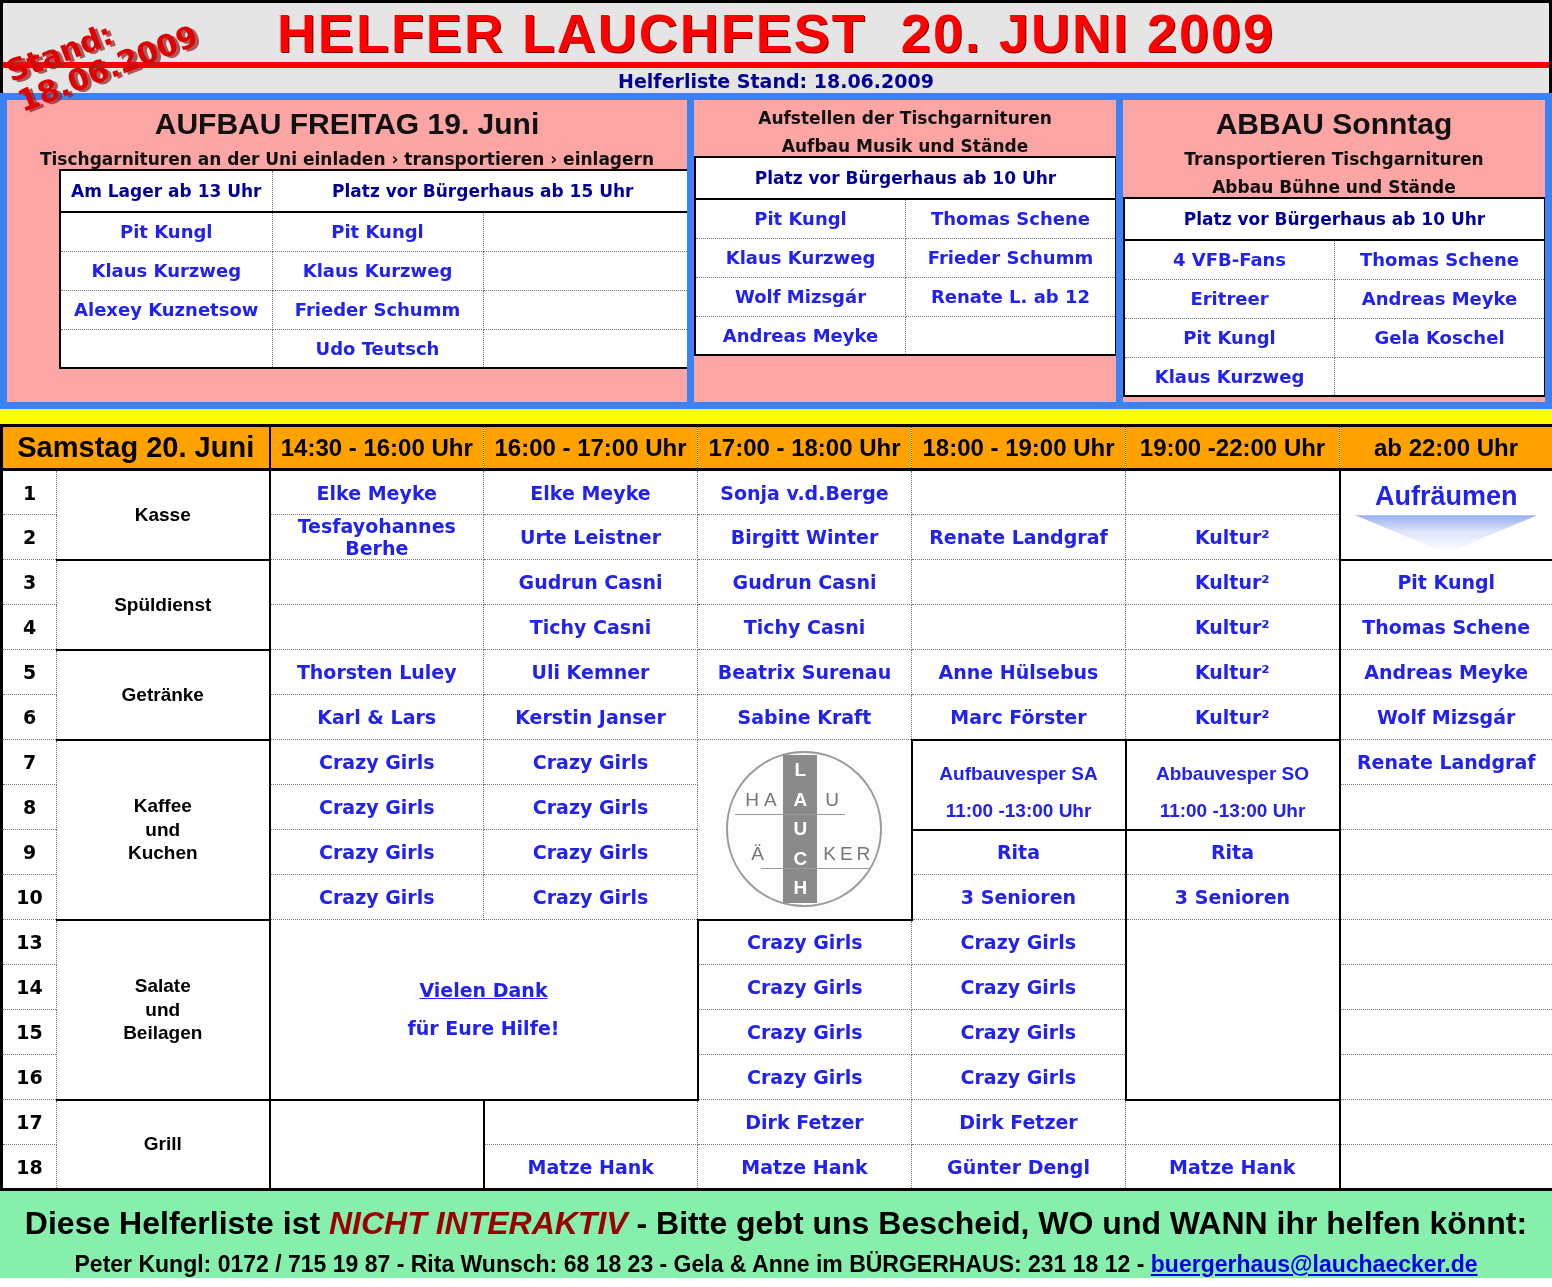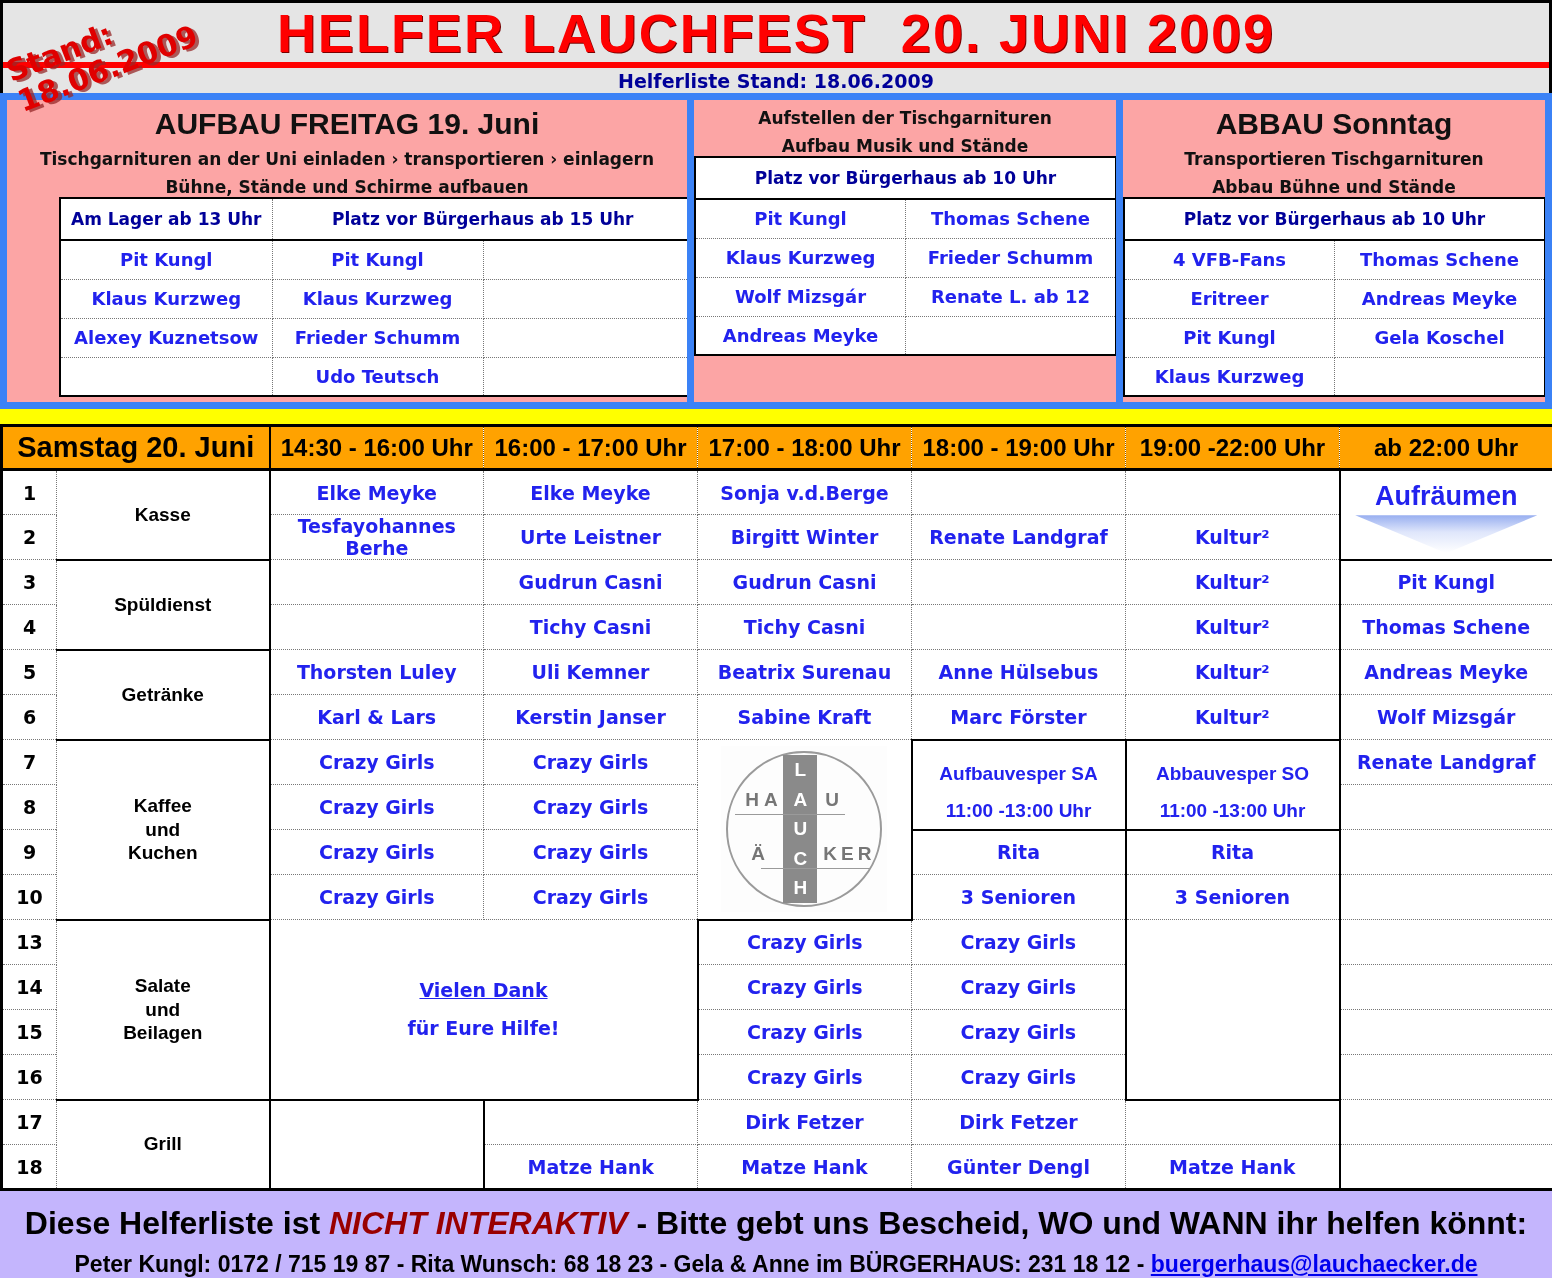--- a/index.html
+++ b/index.html
@@ -75,29 +75,29 @@
   td.thanks .t2 { margin-top:16px; }
 
   
   td.logocell { background:#C0C0C0; }
   .logo { position:relative; width:166px; height:166px; margin:0 auto; background:#fdfdfd; }
   .logo-circle { position:absolute; left:5px; top:5px; right:5px; bottom:5px;
                  border:2px solid #9a9a9a; border-radius:50%; }
   .logo-bar { position:absolute; left:62px; top:9px; width:34px; height:148px; background:#8a8a8a;
               display:flex; flex-direction:column; justify-content:space-around; align-items:center;
               color:#fff; font-size:19px; font-weight:bold; font-family:"Liberation Sans", sans-serif; }
-  .logo-word { position:absolute; color:#767676; font-size:19px; font-weight:bold;
+  .logo-word { position:absolute; color:#767676; font-size:19px; font-weight:normal;
                font-family:"Liberation Sans", sans-serif; letter-spacing:5px; }
   .w1l { left:24px; top:43px; } .w1r { left:104px; top:43px; }
   .w2l { left:30px; top:97px; } .w2r { left:102px; top:97px; letter-spacing:4px; }
   .logo-line1 { position:absolute; left:14px; top:68px; width:110px; height:1px; background:#9a9a9a; }
   .logo-line2 { position:absolute; left:40px; top:122px; width:110px; height:1px; background:#9a9a9a; }
 
   
-  .footer { background:#c4b5fd; padding-top:14px; text-align:center;
+  .footer { background:#86efac; padding-top:14px; text-align:center;
             font-family:"Liberation Sans", sans-serif; }
   .f-line1 { font-size:32px; font-weight:bold; color:#000; white-space:nowrap; }
   .f-line1 .em { color:#990000; font-style:italic; }
   .f-line2 { margin-top:9px; font-size:23px; font-weight:bold; color:#000; white-space:nowrap; }
   .f-line2 a { color:#0000EE; text-decoration:underline; }
 </style>
 </head>
 <body>
 
 <div class="page">
@@ -111,21 +111,20 @@
   <div class="stamp">
     <div>Stand:</div>
     <div>18.06.2009</div>
   </div>
 
   <div class="green-row">
 
     <section class="panel p1">
       <div class="p-title">AUFBAU FREITAG 19. Juni</div>
       <div class="p-sub">Tischgarnituren an der Uni einladen › transportieren › einlagern</div>
-      <div class="p-sub">Bühne, Stände und Schirme aufbauen</div>
       <table class="ptable">
         <colgroup>
             <col style="width:212px">
             <col style="width:211px">
             <col>
           </colgroup>
         <tbody>
         <tr class="phead">
           <td>Am Lager ab 13 Uhr</td>
           <td colspan="2">Platz vor Bürgerhaus ab 15 Uhr</td>

